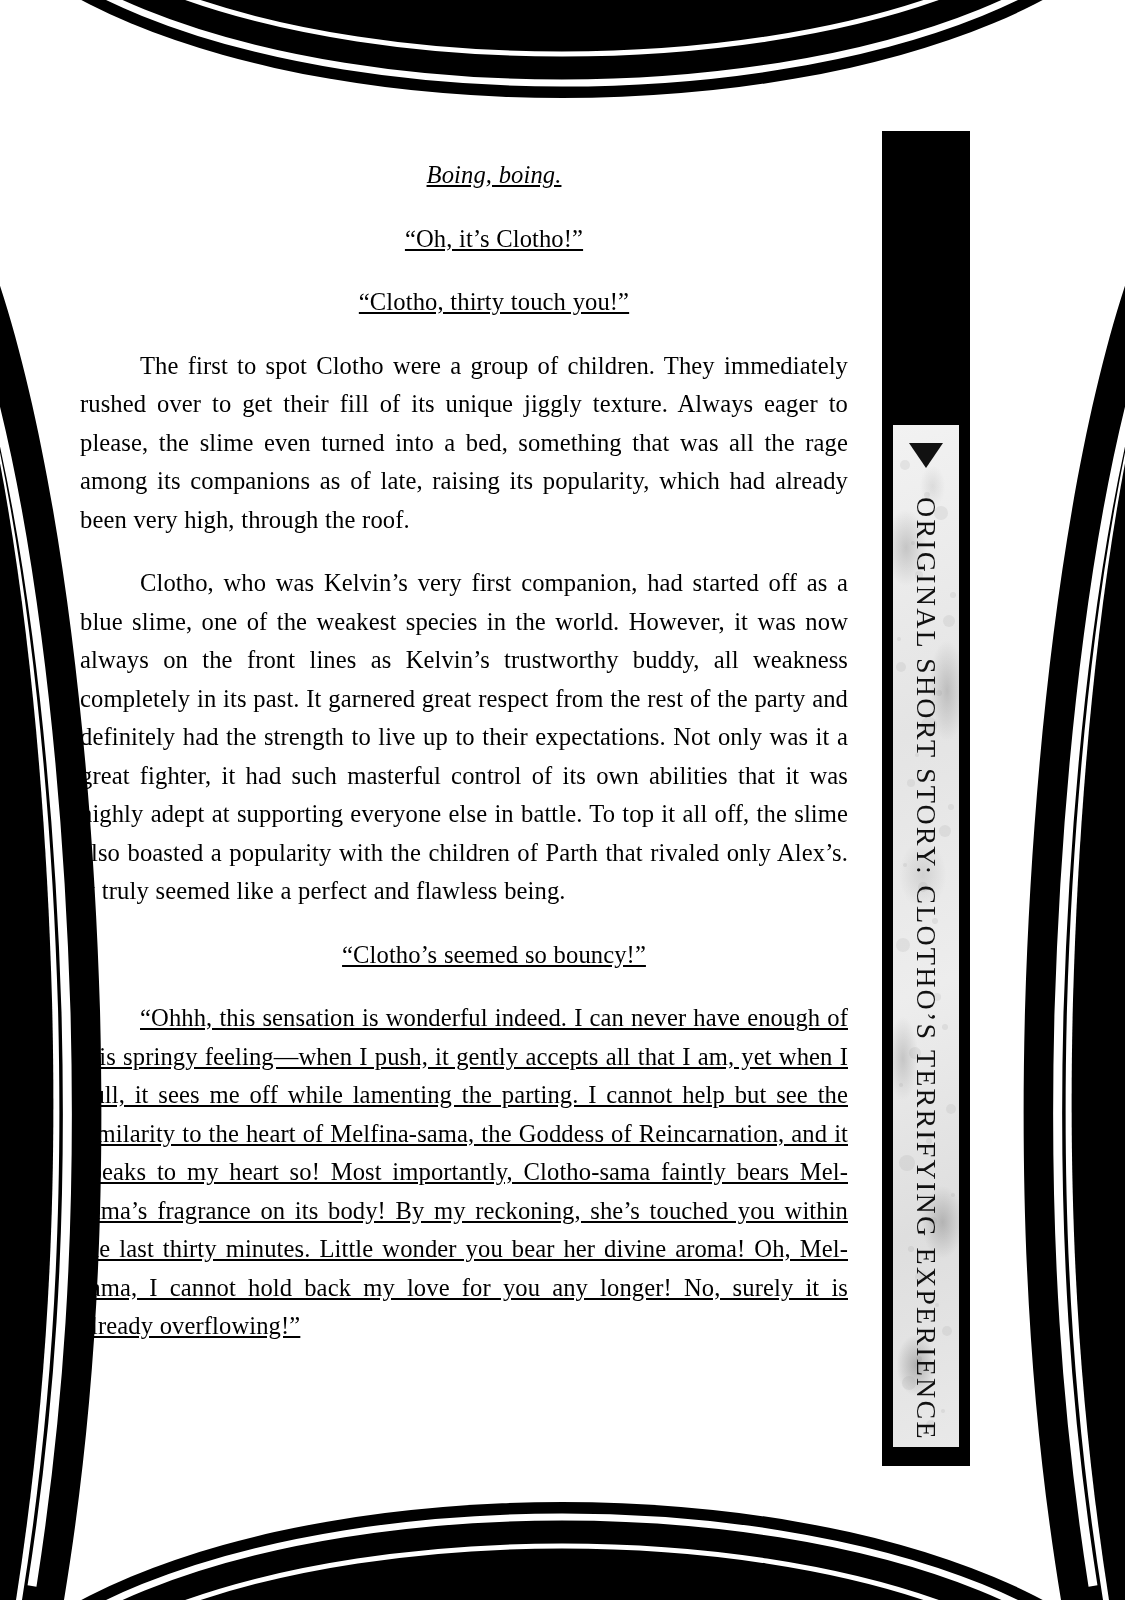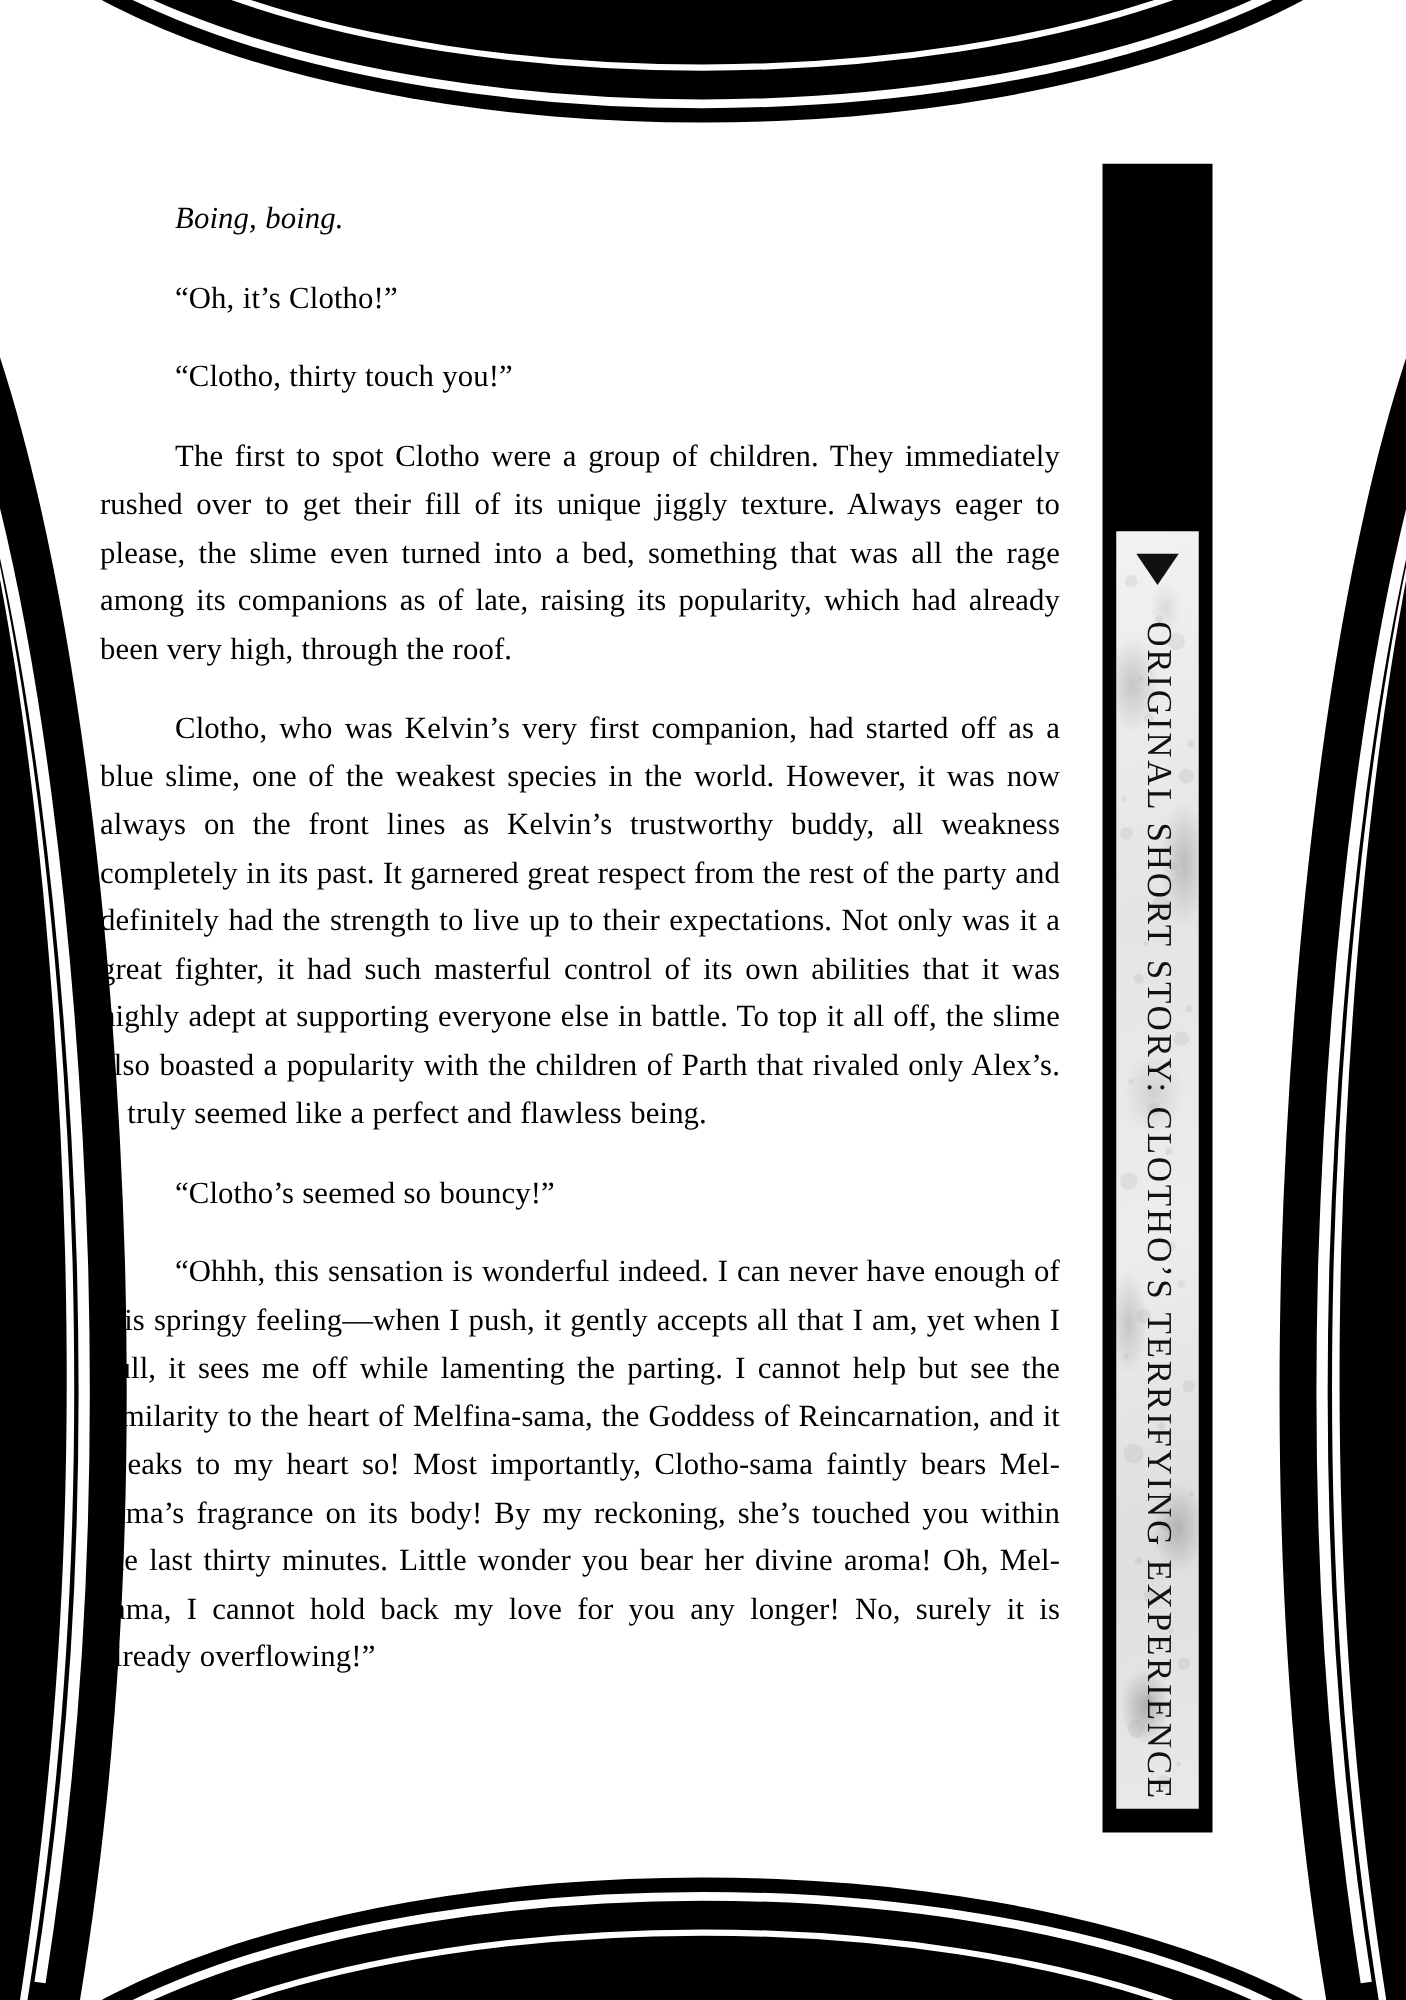--- a/index.html
+++ b/index.html
@@ -40,23 +40,23 @@
   }
   .para {
     margin: 0 0 25px 0;
     font-size: 24.6px;
     line-height: 38.5px;
     text-align: justify;
     text-indent: 60px;
     letter-spacing: 0.1px;
     word-spacing: 0.4px;
   }
-  .para:last-child { margin-bottom: 14px; }
+  .para:last-child { margin-bottom: 14px; text-decoration: underline; }
   .para.italic { font-style: italic; }
-  .para.no-justify { text-align: left; }
+  .para.no-justify { text-align: center; text-decoration: underline; }
 
   
   .side-banner {
     position: absolute;
     left: 882px;
     top: 131px;
     width: 88px;
     height: 1335px;
     background: #000000;
     box-sizing: border-box;

